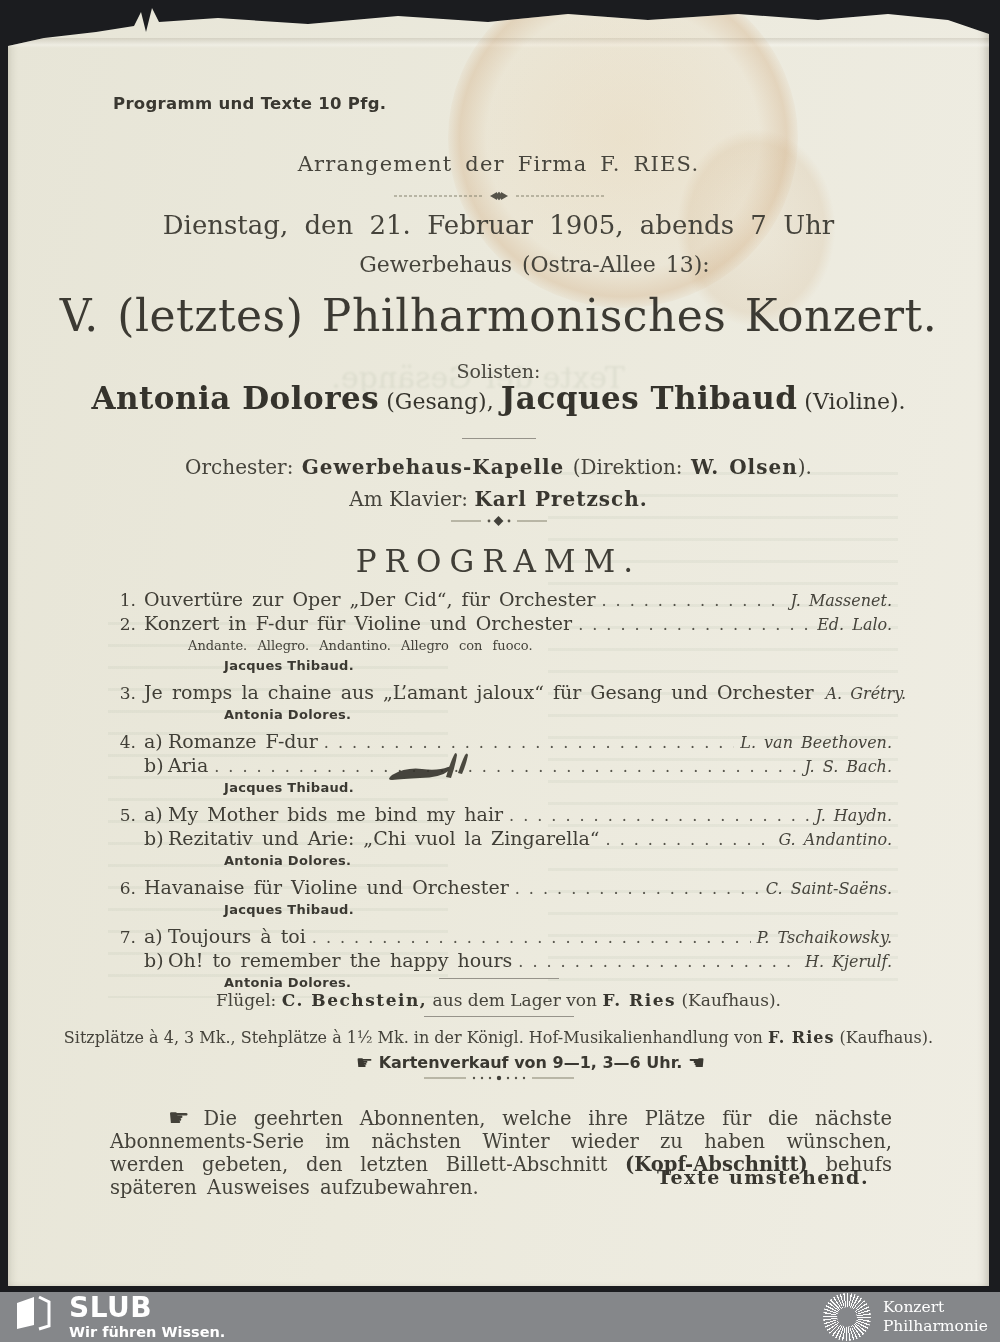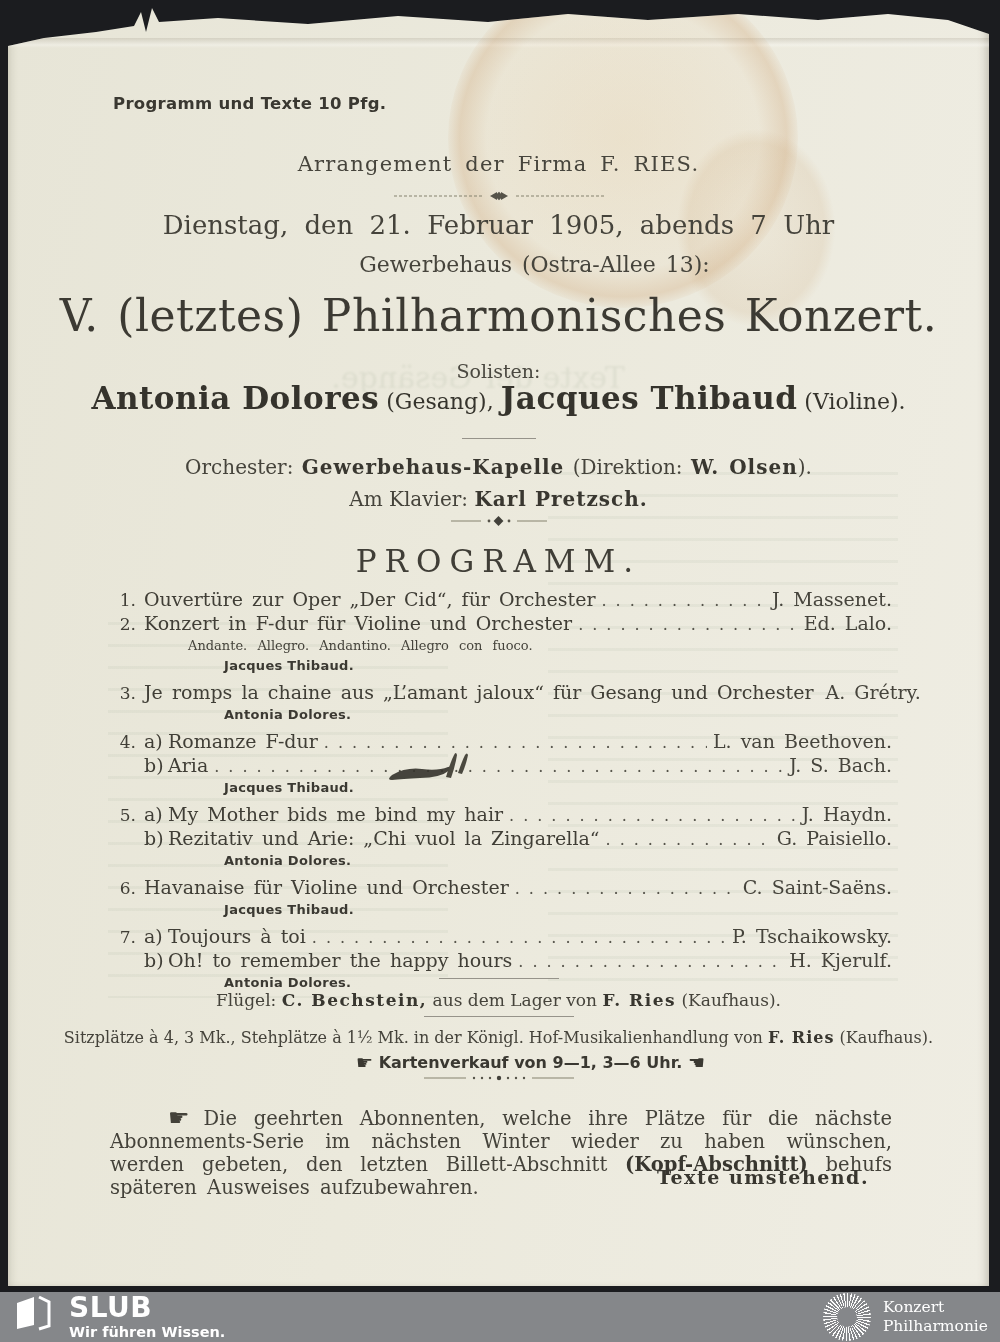--- a/index.html
+++ b/index.html
@@ -41,21 +41,21 @@
   .programm-h{top:535px;font-size:31px;letter-spacing:8px;color:#403e37;}
   
   .plist{position:absolute;left:104px;top:580px;width:780px;}
   .prow{display:flex;align-items:baseline;font-size:19px;line-height:23px;color:#403e36;word-spacing:3px;}
   .prow.gap{margin-top:6px;}
   .pnum{flex:0 0 24px;text-align:right;padding-right:8px;font-size:17px;}
   .plab{flex:0 0 24px;}
   .ptitle{white-space:nowrap;}
   .pleader{flex:1 1 auto;overflow:hidden;white-space:nowrap;letter-spacing:9px;color:#55534a;
     font-size:16px;margin:0 6px;}
-  .pcomp{white-space:nowrap;font-size:19px;color:#46443c;}
+  .pcomp{white-space:nowrap;font-style:italic;font-size:16px;color:#46443c;}
   .pmov{margin-left:76px;font-size:13px;line-height:20px;color:#45433b;word-spacing:6px;}
   .pperf{margin-left:112px;font-family:"DejaVu Sans","Liberation Sans",sans-serif;font-weight:bold;
     font-size:13px;line-height:19px;color:#3b3932;letter-spacing:.3px;}
   .ink-smudge{position:absolute;left:378px;top:735px;opacity:.9;}
   
   .fluegel{top:982px;font-size:17px;color:#45433b;}
   .fluegel b{letter-spacing:1.5px;color:#38362f;}
   .tickets{top:1020px;font-size:16px;color:#45433b;}
   .tickets b{letter-spacing:1px;color:#38362f;}
   .boxoffice{top:1042px;font-family:"DejaVu Sans","Liberation Sans",sans-serif;font-weight:bold;
@@ -172,21 +172,21 @@
           <span class="plab">a)</span>
           <span class="ptitle">My Mother bids me bind my hair</span>
           <span class="pleader">........................................................................</span>
           <span class="pcomp">J. Haydn.</span>
         </div>
         <div class="prow">
           <span class="pnum"></span>
           <span class="plab">b)</span>
           <span class="ptitle">Rezitativ und Arie: „Chi vuol la Zingarella“</span>
           <span class="pleader">........................................................................</span>
-          <span class="pcomp">G. Paisiello.</span>
+          <span class="pcomp">G. Andantino.</span>
         </div>
         <div class="pperf">Antonia Dolores.</div>
         <div class="prow gap">
           <span class="pnum">6.</span>
           <span class="ptitle">Havanaise für Violine und Orchester</span>
           <span class="pleader">........................................................................</span>
           <span class="pcomp">C. Saint-Saëns.</span>
         </div>
         <div class="pperf">Jacques Thibaud.</div>
         <div class="prow gap">

